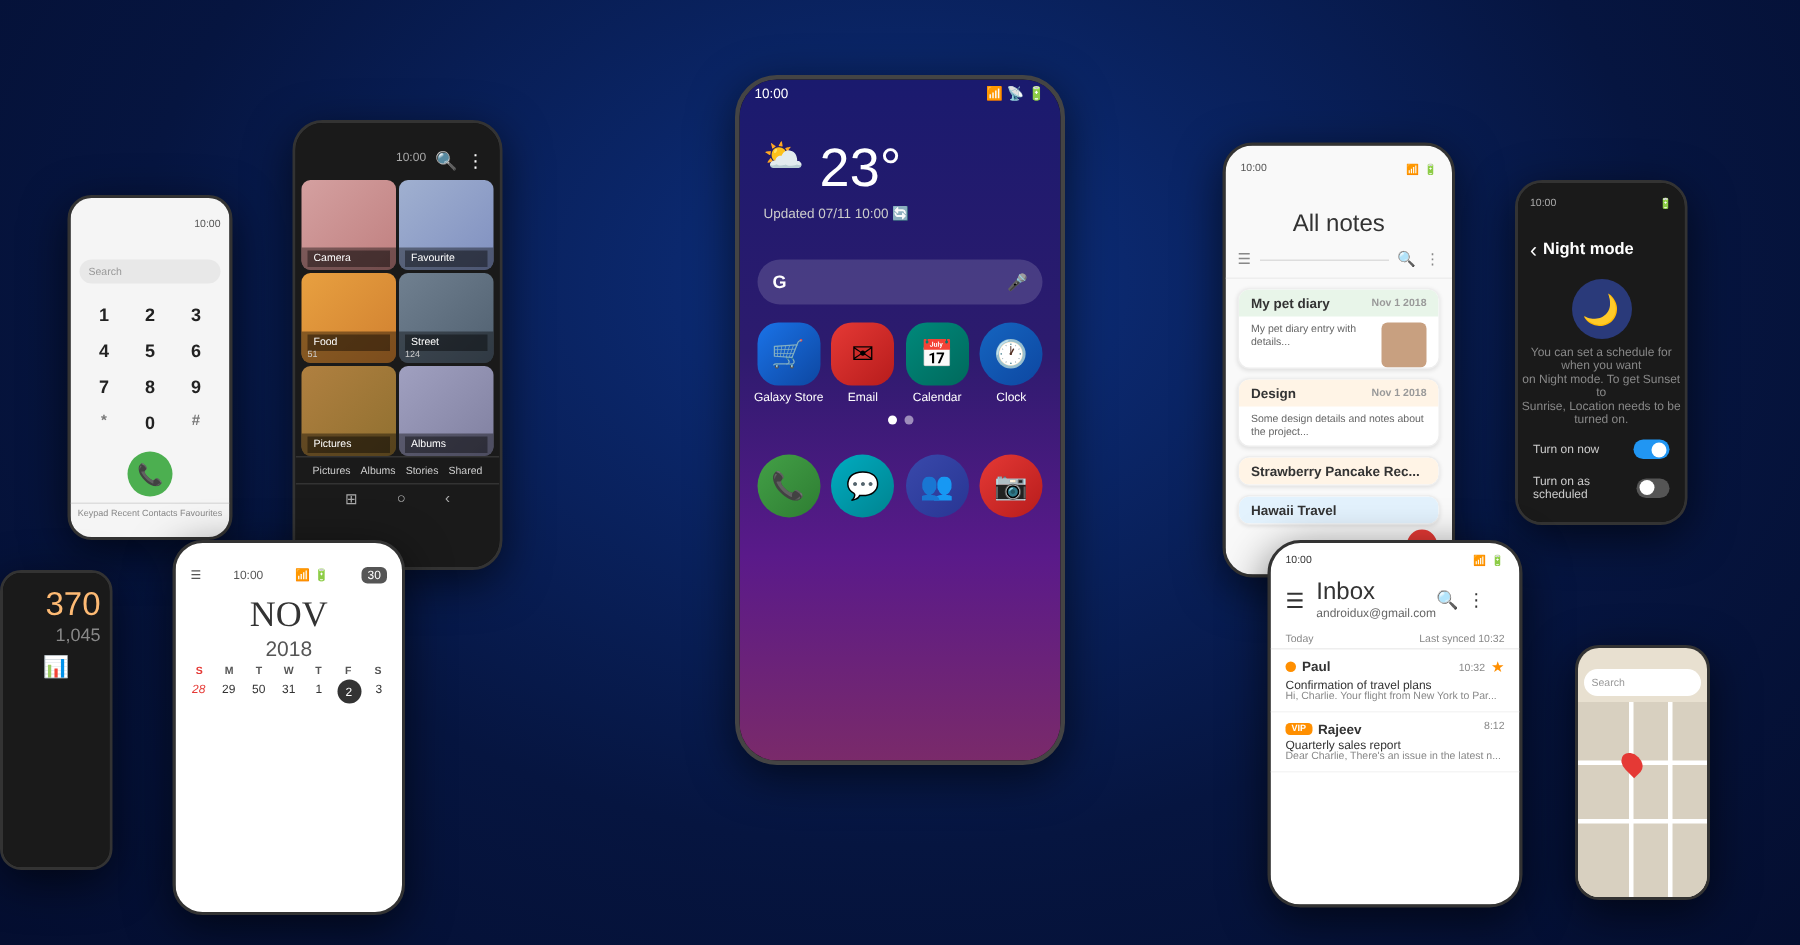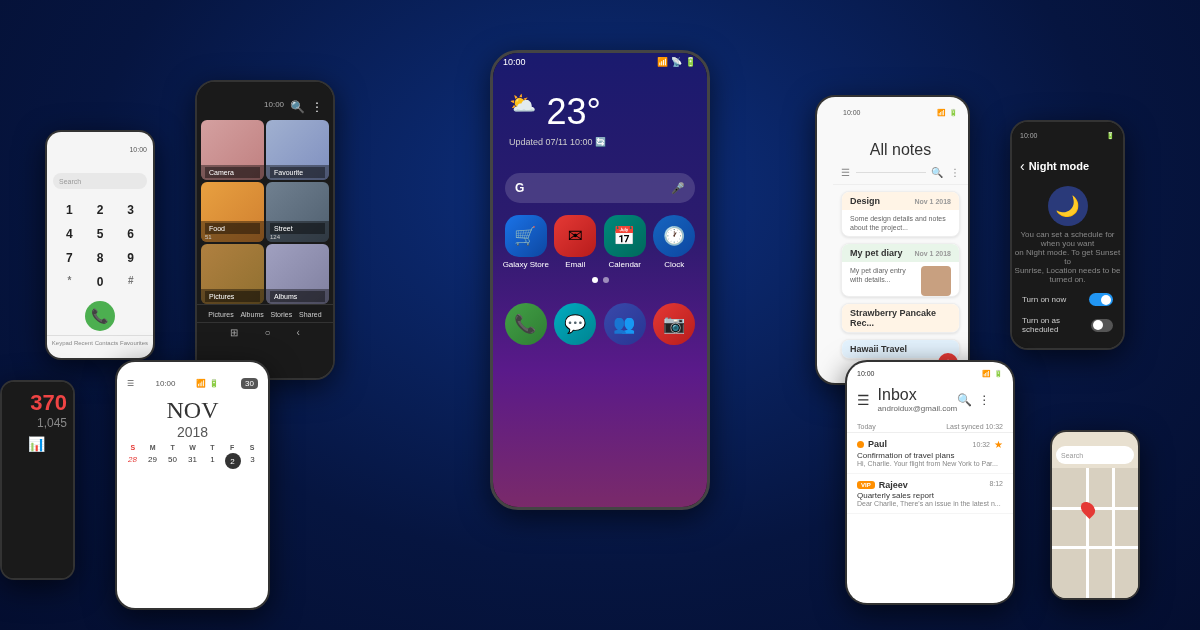--- a/index.html
+++ b/index.html
@@ -295,21 +295,21 @@
       border-radius: 14px;
       z-index: 5;
     }
     .phone-left-bot .phone-screen {
       background: #1a1a1a;
     }
     .calc-display {
       padding: 8px 6px 4px;
       text-align: right;
     }
-    .calc-num1 { font-size: 22px; color: #ef4444; font-weight: 700; }
+    .calc-num1 { font-size: 22px; color: #fdba74; font-weight: 400; }
     .calc-num2 { font-size: 12px; color: #888; }
     .calc-icon { font-size: 14px; color: #4caf50; text-align: center; margin: 2px; }
 
     
     .phone-calendar {
       width: 155px;
       height: 250px;
       left: 115px;
       top: 360px;
       border-radius: 20px;
@@ -387,21 +387,20 @@
     .phone-notes {
       width: 155px;
       height: 290px;
       right: 230px;
       top: 95px;
       border-radius: 20px;
       z-index: 6;
     }
     .phone-notes .phone-screen {
       background: #f9f9f9;
-      padding-left: 16px;
     }
     .notes-title {
       text-align: center;
       font-size: 16px;
       font-weight: 400;
       color: #333;
       padding: 24px 0 8px;
     }
     .notes-toolbar {
       display: flex;
@@ -840,37 +839,37 @@
         <span>🔋</span>
       </div>
     </div>
     <div class="notes-title">All notes</div>
     <div class="notes-toolbar">
       <span style="font-size:10px;color:#888;">☰</span>
       <div class="notes-toolbar-line"></div>
       <span style="font-size:10px;color:#888;">🔍</span>
       <span style="font-size:10px;color:#888;">⋮</span>
     </div>
+    <div class="note-card note-card2">
+      <div class="note-card-header">
+        <span>My pet diary</span>
+        <span style="font-size:7px;color:#999;">Nov 1 2018</span>
+      </div>
+      <div class="note-card-body">
+        <div class="note-card-img"></div>
+        <span>My pet diary entry with details...</span>
+      </div>
+    </div>
     <div class="note-card">
       <div class="note-card-header">
         <span>Design</span>
         <span style="font-size:7px;color:#999;">Nov 1 2018</span>
       </div>
       <div class="note-card-body">
         Some design details and notes about the project...
-      </div>
-    </div>
-    <div class="note-card note-card2">
-      <div class="note-card-header">
-        <span>My pet diary</span>
-        <span style="font-size:7px;color:#999;">Nov 1 2018</span>
-      </div>
-      <div class="note-card-body">
-        <div class="note-card-img"></div>
-        <span>My pet diary entry with details...</span>
       </div>
     </div>
     <div class="note-card">
       <div class="note-card-header">
         <span>Strawberry Pancake Rec...</span>
       </div>
     </div>
     <div class="note-card">
       <div class="note-card-header" style="background:#e3f2fd;">
         <span>Hawaii Travel</span>

